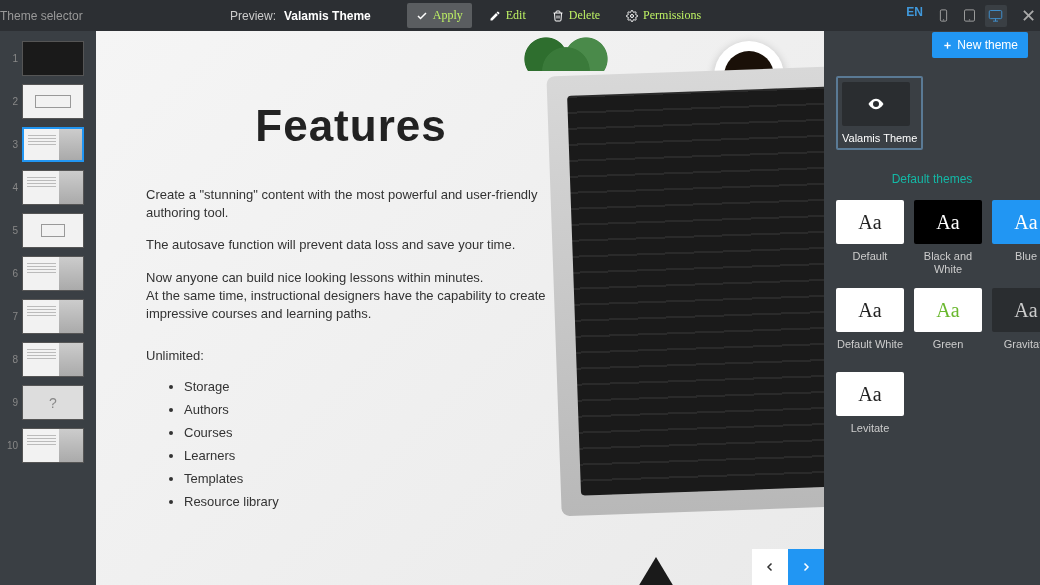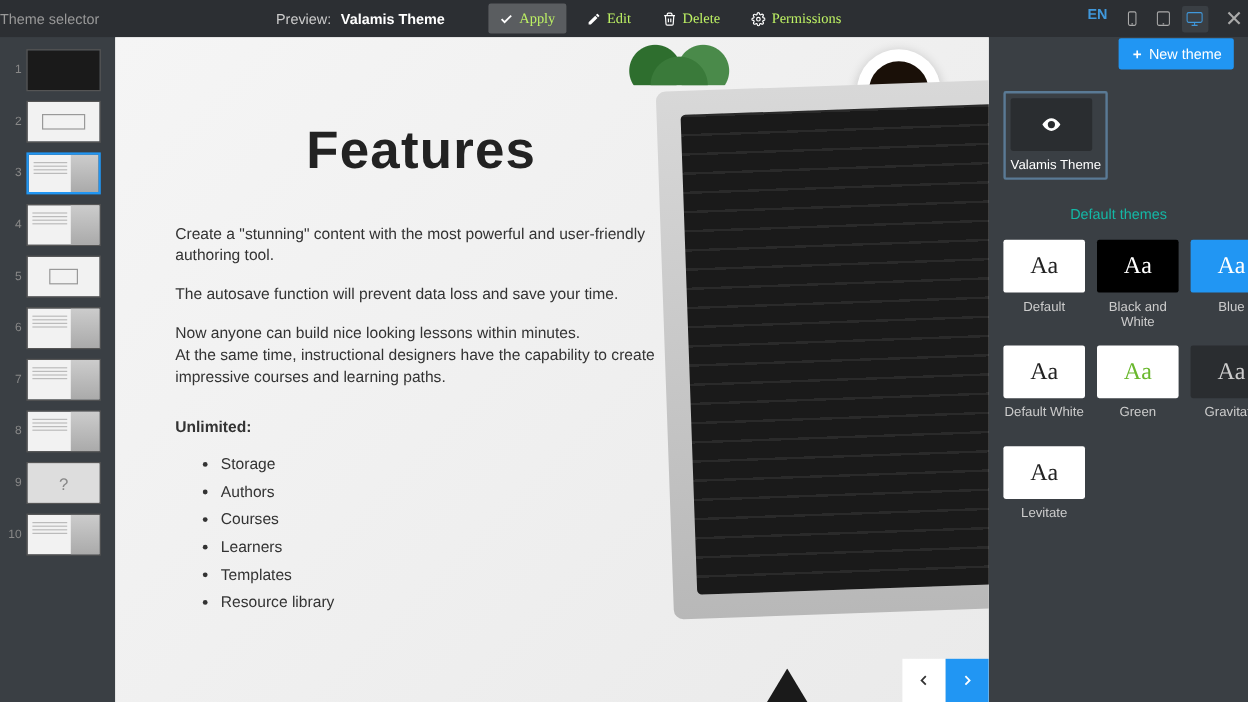--- a/index.html
+++ b/index.html
@@ -37,21 +37,21 @@
 .laptop::after { content:""; position:absolute; inset:20px; background: repeating-linear-gradient(0deg,#1a1a1a 0 14px,#2a2a2a 14px 16px); border-radius:4px; }
 .coffee { position:absolute; right:40px; top:10px; width:70px; height:70px; background:#fff; border-radius:50%; box-shadow:0 2px 10px rgba(0,0,0,.2); }
 .coffee::after { content:""; position:absolute; inset:10px; background:#1a1008; border-radius:50%; }
 .plant { position:absolute; left:420px; top:-20px; width:100px; height:60px; background: radial-gradient(circle at 50% 100%, #3a7a3a 30%, transparent 31%), radial-gradient(circle at 30% 80%, #2e6e2e 25%, transparent 26%), radial-gradient(circle at 70% 80%, #4a8a4a 25%, transparent 26%); }
 .clip { position:absolute; left:530px; bottom:-20px; width:60px; height:60px; background:#1a1a1a; clip-path: polygon(20% 70%, 50% 20%, 80% 70%); }
 .slide-content { position: relative; padding: 70px 60px 40px 50px; max-width: 520px; }
 .slide-title { font-size: 44px; color: #222; letter-spacing: 1px; text-align:center; margin-bottom: 35px; }
 .slide-content p { font-size: 13px; color: #333; line-height: 1.4; margin-bottom: 14px; }
 .slide-content ul { margin-left: 38px; margin-top: 8px; }
 .slide-content li { font-size: 13px; color: #333; margin-bottom: 8px; }
-.unlim { margin-top: 24px; font-weight: bold; }
+.unlim { margin-top: 24px; }
 
 .nav-arrows { position: absolute; right: 0; bottom: 0; display: flex; }
 .nav-btn { width: 36px; height: 36px; display: flex; align-items: center; justify-content: center; cursor: pointer; }
 .nav-prev { background: #fff; color: #333; }
 .nav-next { background: #2196f3; color: #fff; }
 .nav-btn svg { width: 12px; height: 12px; }
 
 .panel { width: 216px; background: #3a3f44; padding: 1px 12px; overflow-y: auto; }
 .new-theme-row { display: flex; justify-content: flex-end; margin-bottom: 18px; }
 .new-theme-btn { background: #2196f3; color: #fff; font-size: 12px; padding: 6px 10px; border-radius: 2px; display: inline-flex; align-items: center; gap: 4px; cursor: pointer; }

